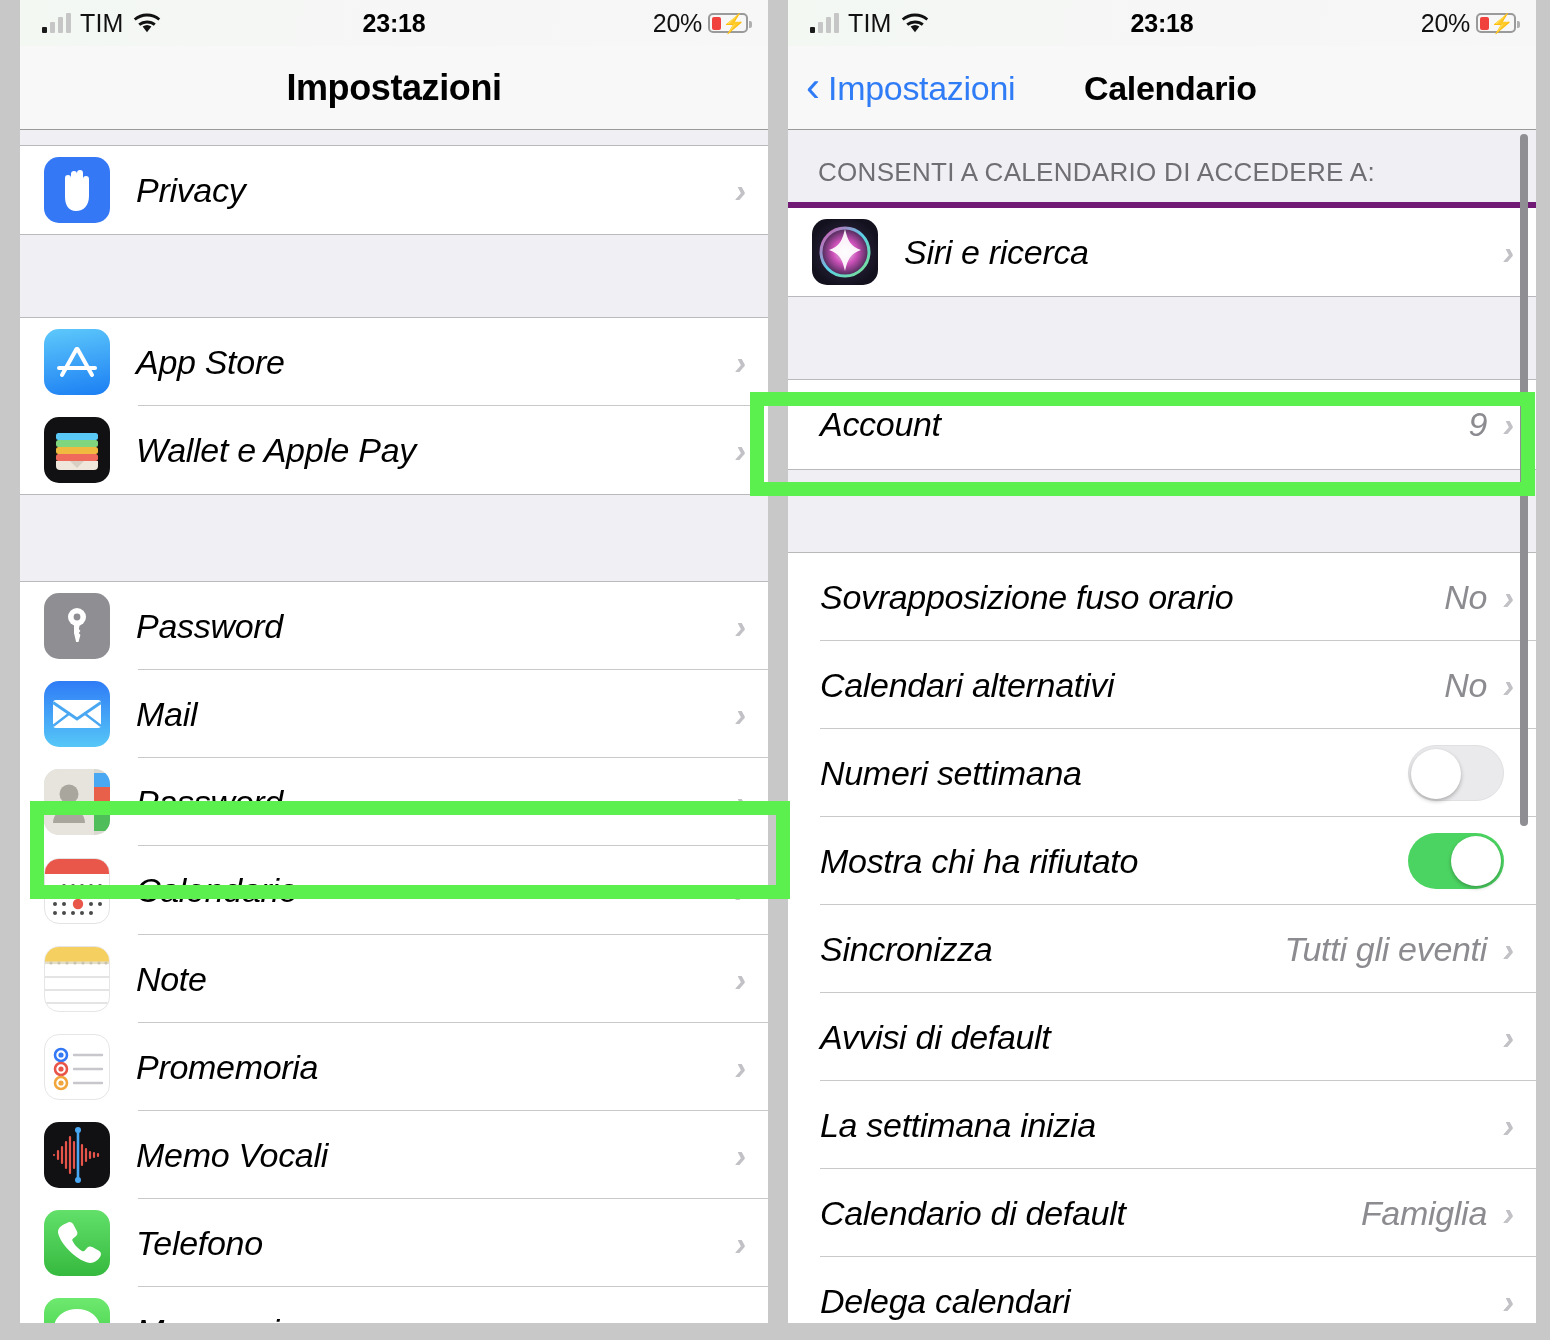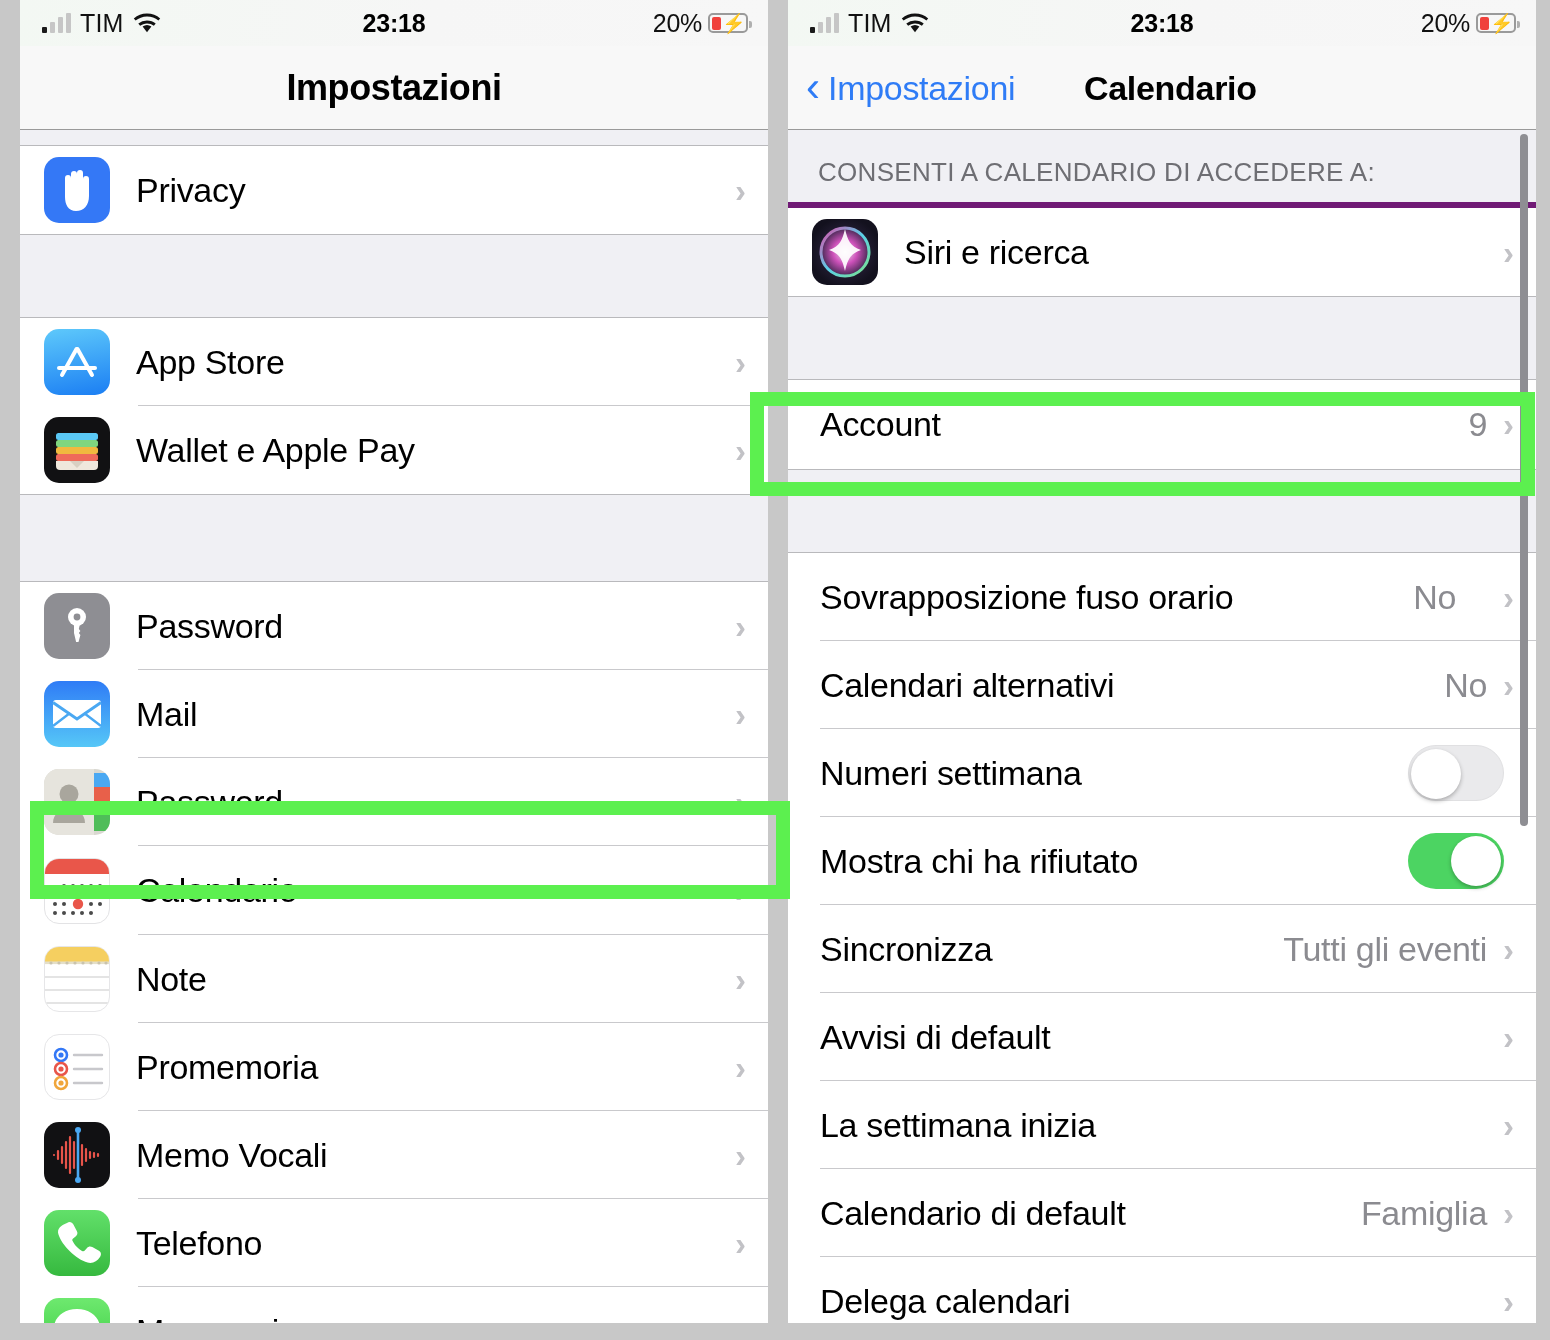--- a/index.html
+++ b/index.html
@@ -48,21 +48,21 @@
   .navbar{ position:relative; height:84px; background:#f8f8f8; border-bottom:1px solid #9a9a9a;}
   .navbar.plain{ background:#f8f8f8; }
   .nav-title-center{ position:absolute; left:0; right:0; top:0; height:84px; line-height:84px; text-align:center; font-size:36px; font-weight:bold; color:#000; letter-spacing:-0.4px;}
   .nav-back{ position:absolute; left:18px; top:0; height:84px; display:flex; align-items:center; gap:8px; color:#2f7cf6; cursor:pointer;}
   .nav-back .chev{ font-size:42px; line-height:42px; font-weight:300; color:#2f7cf6; margin-top:-3px;}
   .nav-back .lbl{ font-size:34px; color:#2f7cf6; letter-spacing:-0.3px;}
   .nav-title-left{ position:absolute; left:296px; top:0; height:84px; line-height:84px; font-size:34px; font-weight:bold; color:#000; letter-spacing:-0.3px;}
 
   
   .scroll{ position:relative; height:1193px; overflow:hidden; }
-  .group{ background:#c2410c; }
+  .group{ background:#c2410c;font-style:italic; }
   .gap{ background:#f0f0f4; border-top:1px solid #b9b9bc; border-bottom:1px solid #b9b9bc;}
   .gap.md{ height:84px; }
   .gap.lg{ height:88px; }
   .gap.top{ height:16px; border-top:none;}
 
   .row{
     position:relative; display:flex; align-items:center;
     height:88px; background:#fff; padding-left:24px; padding-right:22px; cursor:pointer;
   }
   .row.tall{ height:89px; }
@@ -450,21 +450,21 @@
           <span class="label">Account</span>
           <span class="value">9</span>
           <span class="chev">›</span>
         </div>
       </div>
 
       <div class="gap md"></div>
 
       <div class="group">
 
-        <div class="row" style="padding-left:32px;gap:31px;">
+        <div class="row" style="padding-left:32px;">
           <span class="label">Sovrapposizione fuso orario</span>
           <span class="value">No</span>
           <span class="chev">›</span>
           <span class="sep" style="left:32px;"></span>
         </div>
 
         <div class="row" style="padding-left:32px;">
           <span class="label">Calendari alternativi</span>
           <span class="value">No</span>
           <span class="chev">›</span>

